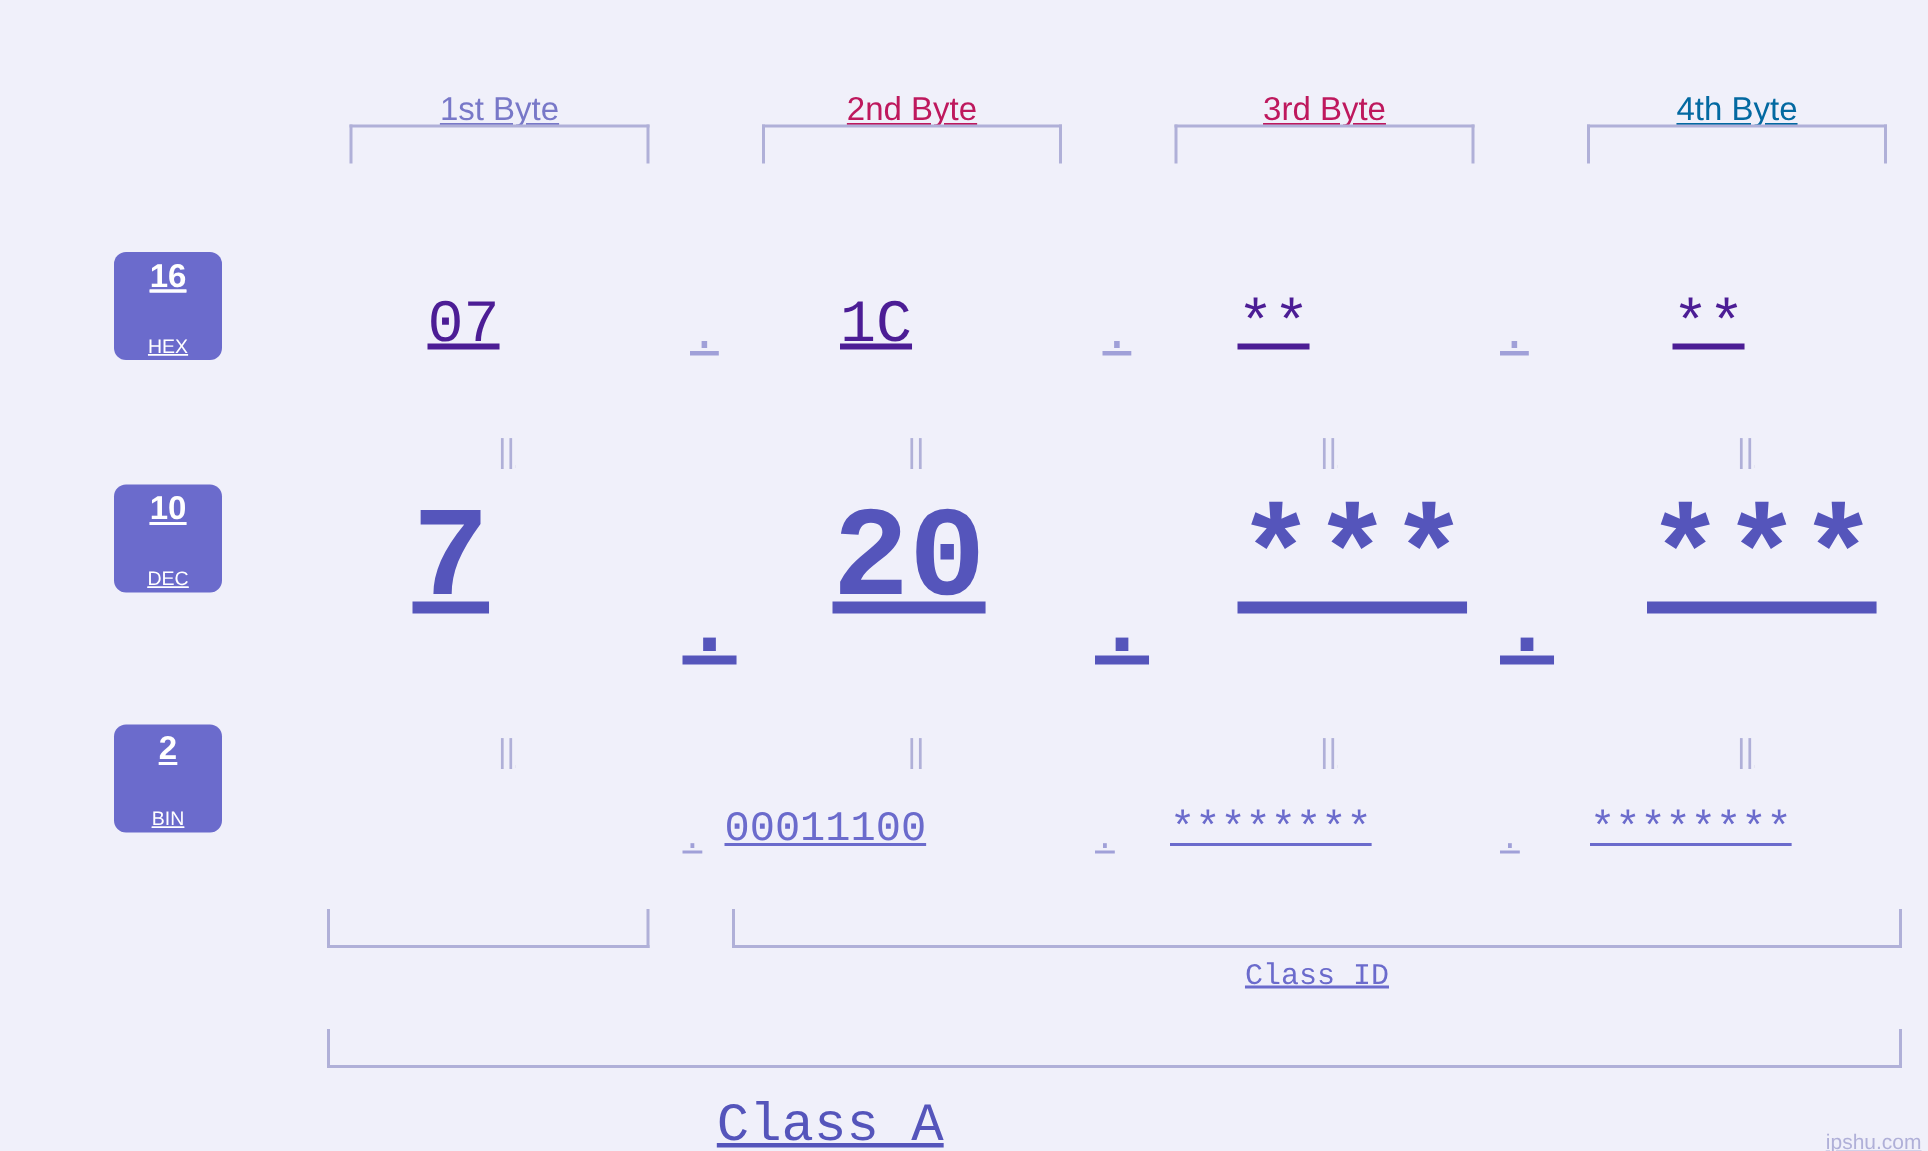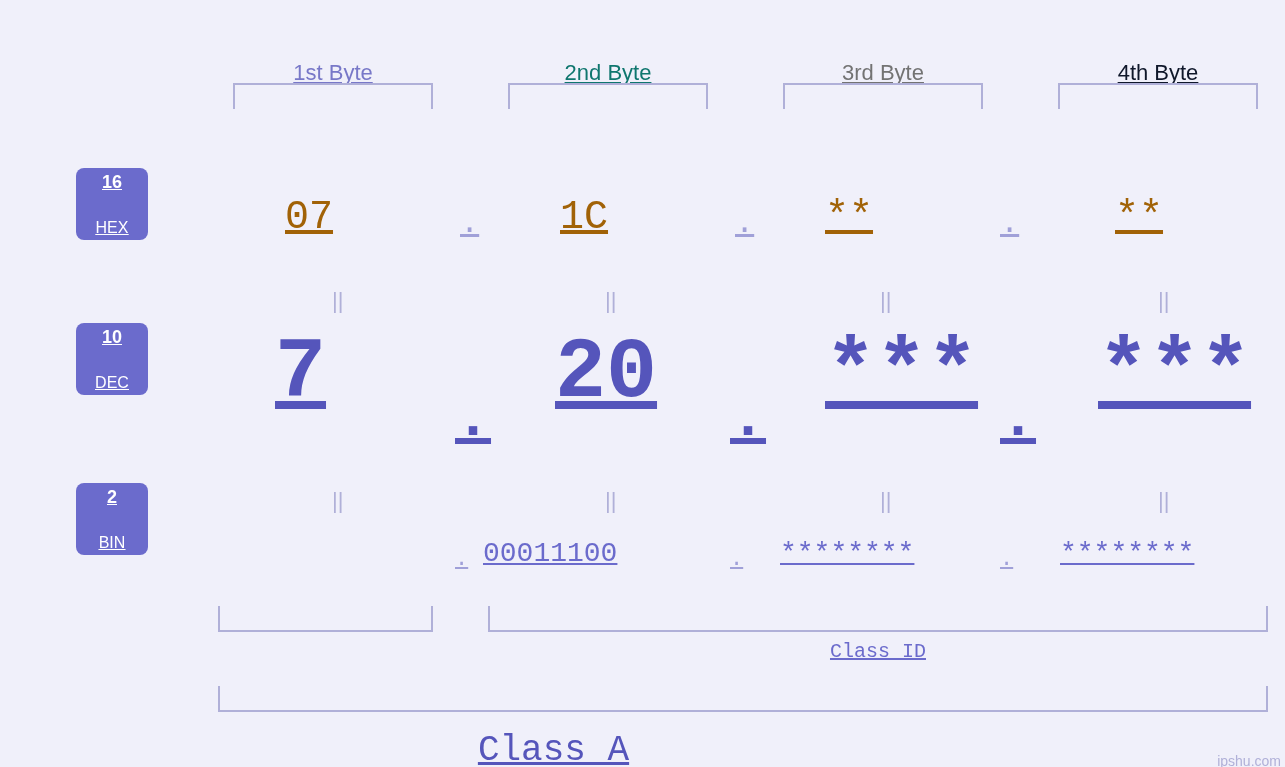--- a/index.html
+++ b/index.html
@@ -14,41 +14,41 @@
 
     
     .layout {
       position: relative;
       width: 1285px;
       height: 767px;
     }
 
     
     .hdr-1st { position: absolute; top: 20px; left: 205px; color: #7878c8; font-size: 22px; font-family: Arial, sans-serif; width: 200px; text-align: center; }
-    .hdr-2nd { position: absolute; top: 20px; left: 480px; color: #0f766e; font-size: 22px; font-family: Arial, sans-serif; width: 200px; text-align: center; }
-    .hdr-3rd { position: absolute; top: 20px; left: 755px; color: #737373; font-size: 22px; font-family: Arial, sans-serif; width: 200px; text-align: center; }
-    .hdr-4th { position: absolute; top: 20px; left: 1030px; color: #0f172a; font-size: 22px; font-family: Arial, sans-serif; width: 200px; text-align: center; }
+    .hdr-2nd { position: absolute; top: 20px; left: 480px; color: #be185d; font-size: 22px; font-family: Arial, sans-serif; width: 200px; text-align: center; }
+    .hdr-3rd { position: absolute; top: 20px; left: 755px; color: #be185d; font-size: 22px; font-family: Arial, sans-serif; width: 200px; text-align: center; }
+    .hdr-4th { position: absolute; top: 20px; left: 1030px; color: #0369a1; font-size: 22px; font-family: Arial, sans-serif; width: 200px; text-align: center; }
 
     
     .top-brk { position: absolute; top: 55px; height: 14px; border: 2px solid #b0b0d8; border-bottom: none; }
     .top-brk-1 { left: 205px; width: 200px; }
     .top-brk-2 { left: 480px; width: 200px; }
     .top-brk-3 { left: 755px; width: 200px; }
     .top-brk-4 { left: 1030px; width: 200px; }
 
     
     .bdg { position: absolute; width: 72px; height: 72px; background: #6b6bcc; border-radius: 8px; display: flex; flex-direction: column; align-items: center; justify-content: center; color: white; left: 48px; }
     .bdg-hex { top: 140px; }
     .bdg-dec { top: 295px; }
     .bdg-bin { top: 455px; }
-    .bdg-num { font-size: 18px; font-weight: bold; font-family: Arial, sans-serif; text-align: right; }
-    .bdg-lbl { font-size: 16px; font-family: Arial, sans-serif; }
+    .bdg-num { font-size: 22px; font-weight: bold; font-family: Arial, sans-serif; text-align: right; }
+    .bdg-lbl { font-size: 13px; font-family: Arial, sans-serif; }
 
     
-    .hex-val { position: absolute; color: #a16207; font-size: 40px; top: 155px; }
+    .hex-val { position: absolute; color: #4c1d95; font-size: 40px; top: 155px; }
     .hex-1 { left: 245px; }
     .hex-2 { left: 520px; }
     .hex-3 { left: 785px; }
     .hex-4 { left: 1075px; }
     .hex-dot { position: absolute; color: #a0a0d8; font-size: 32px; top: 165px; }
     .hex-dot-1 { left: 420px; }
     .hex-dot-2 { left: 695px; }
     .hex-dot-3 { left: 960px; }
 
     

